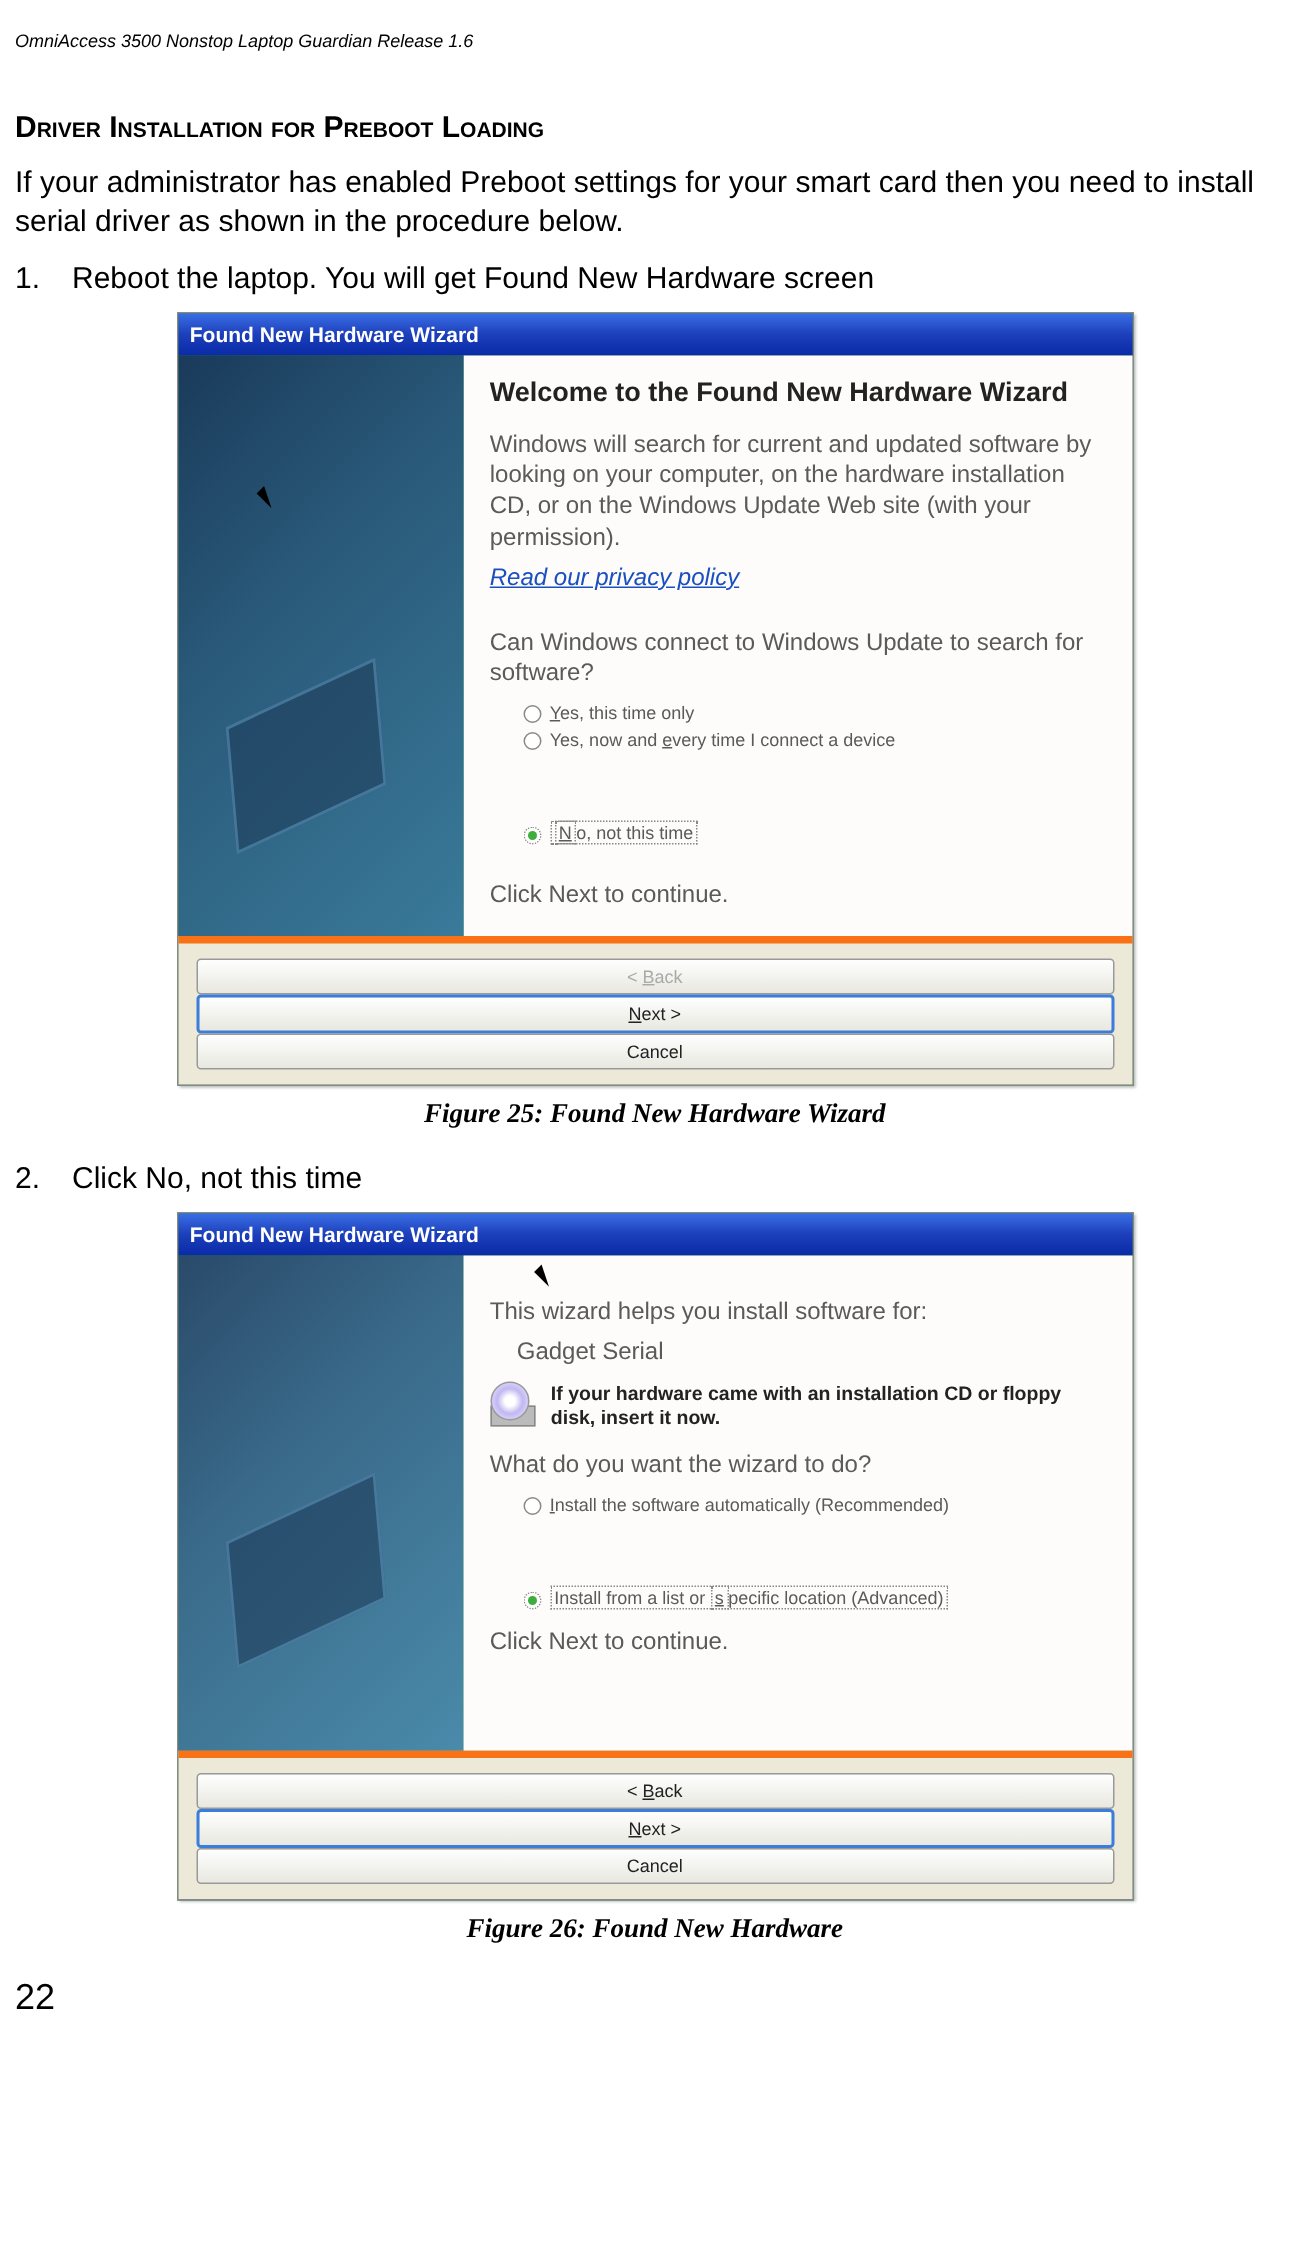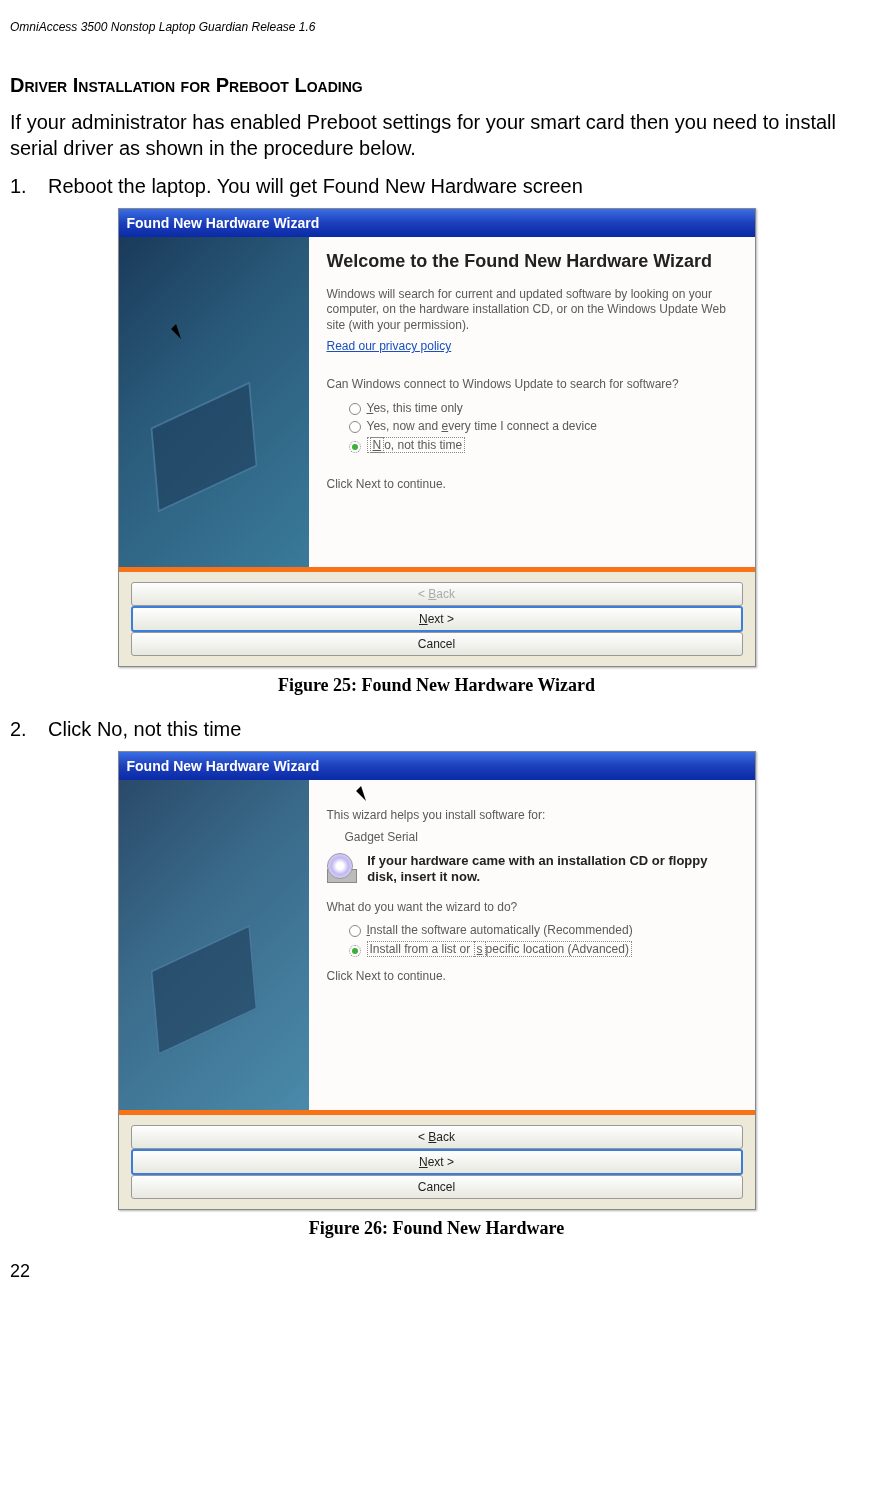--- a/index.html
+++ b/index.html
@@ -93,42 +93,44 @@
       color: #5a5a5a;
     }
     .content-pane h2 {
       font-size: 18px;
       font-weight: bold;
       color: #222;
       margin-bottom: 14px;
       line-height: 1.2;
     }
     .content-pane p {
-      font-size: 12px;
+      font-size: 16px;
       line-height: 1.3;
       margin-bottom: 6px;
     }
     .link {
       color: #1a4fc0;
       text-decoration: underline;
       cursor: pointer;
+      font-style: italic;
     }
     .radio-group {
       margin: 6px 0 6px 22px;
     }
     .radio-row {
       display: flex;
       align-items: flex-end;
       gap: 6px;
       padding: 2px 0;
       font-size: 12px;
     }
     .radio-row.selected span {
       border: 1px dotted #888;
       padding: 0 2px;
+      margin-top: 43px;
     }
     .radio {
       width: 12px; height: 12px;
       border-radius: 50%;
       border: 1px solid #888;
       background: #fff;
       display: inline-flex;
       align-items: center;
       justify-content: center;
     }
@@ -163,20 +165,21 @@
     .xp-btn.disabled {
       color: #aaa;
       cursor: default;
     }
     .caption {
       text-align: center;
       font-family: "Times New Roman", serif;
       font-size: 18px;
       font-weight: bold;
       margin: 8px 0 22px 0;
+      font-style: italic;
     }
     .spacer-sm { height: 16px; }
     .cd-row {
       display: flex;
       align-items: flex-start;
       gap: 10px;
       margin: 8px 0 14px 0;
     }
     .cd-icon {
       width: 38px; height: 30px;
@@ -198,21 +201,21 @@
       bottom: 0; right: 0;
     }
     .cd-text {
       font-weight: bold;
       color: #222;
       font-size: 13px;
       line-height: 1.25;
     }
     .u { text-decoration: underline; }
     .footer-num {
-      font-size: 18px;
+      font-size: 24px;
     }
     .cursor-arrow {
       position: absolute;
       width: 0; height: 0;
       border-left: 7px solid #000;
       border-right: 7px solid transparent;
       border-bottom: 14px solid transparent;
       transform: rotate(-45deg);
     }
   </style>

